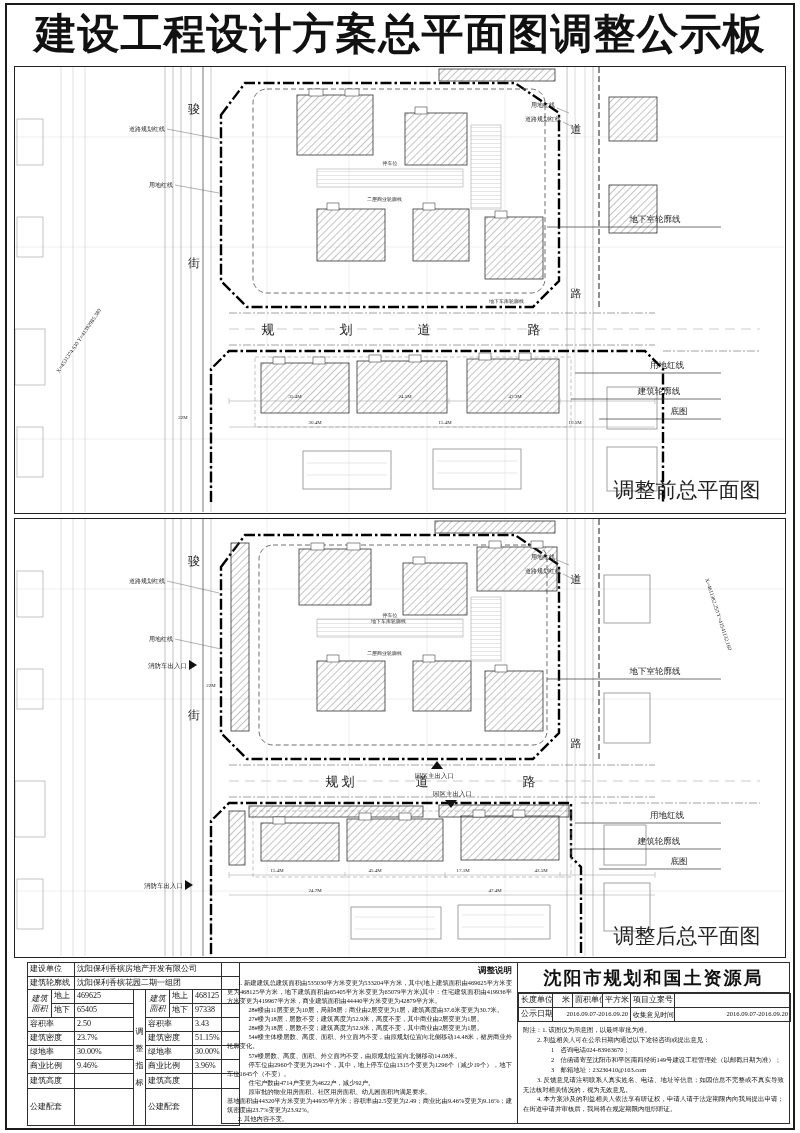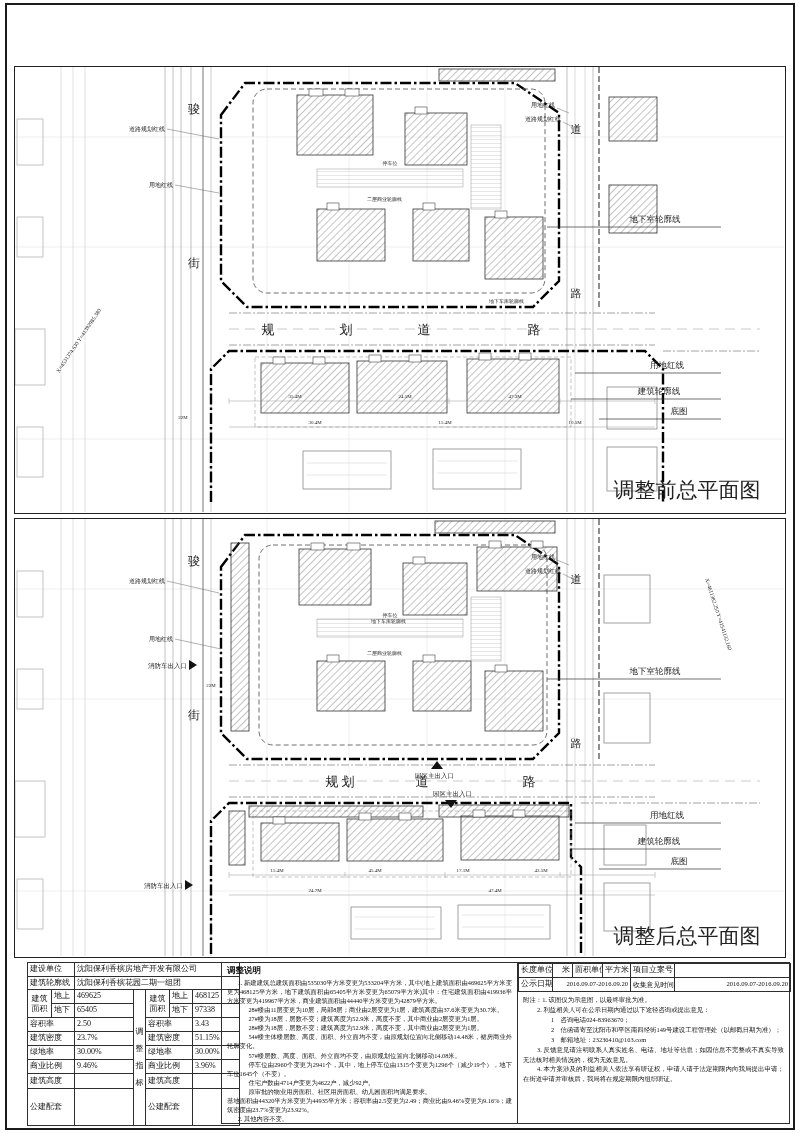--- a/index.html
+++ b/index.html
@@ -10,46 +10,47 @@
          letter-spacing:1px;white-space:nowrap;}
   .panel{position:absolute;left:14px;width:772px;border:1.5px solid #222;background:#fff;box-sizing:border-box;}
   #panel-before{top:66px;height:448px;}
   #panel-after{top:518px;height:440px;}
   svg text{font-family:"Liberation Serif","DejaVu Serif",serif;fill:#222;}
   .tblwrap{position:absolute;left:10px;top:962px;width:780px;height:162px;font-family:"Liberation Serif","DejaVu Serif",serif;}
   table.grid{border-collapse:collapse;table-layout:fixed;}
   table.grid td{border:1px solid #2e2e2e;font-size:8px;line-height:1.05;padding:0 2px;vertical-align:middle;
                 overflow:hidden;white-space:nowrap;}
   .t-left{position:absolute;left:17px;top:0;width:212px;}
-  .t-left td.stack{text-align:center;padding:0;}
+  .t-left td.stack{text-align:center;padding:0;font-style:italic;}
   .t-left td.stack span{display:block;line-height:1.15;}
   .t-left td.divider{text-align:center;padding:0;}
   .t-left td.divider span{display:block;line-height:1;margin:9px 0;}
   .adj-block{position:absolute;left:211px;top:0;width:297px;height:162px;border:1px solid #2e2e2e;
              box-sizing:border-box;padding:2px 5px 0 5px;}
-  .adj-title{text-align:left;font-size:8.5px;font-weight:bold;margin-bottom:1px;}
+  .adj-title{text-align:right;font-size:8.5px;font-weight:bold;margin-bottom:1px;}
   .ap{margin:0;font-size:6.3px;line-height:1.44;text-align:justify;text-indent:1.7em;}
   .ap.sub{text-indent:3.4em;}
   .ap.flat{text-indent:0;}
   .bur-block{position:absolute;left:507px;top:0;width:273px;height:162px;border:1px solid #2e2e2e;box-sizing:border-box;}
   .bur-title{height:29px;border-bottom:1px solid #2e2e2e;display:flex;align-items:center;justify-content:center;
              font-size:18px;font-weight:bold;letter-spacing:2px;}
   .t-bur{width:272px;text-align:right;}
   .t-bur td{height:13px;font-size:7.3px;}
   .t-bur td.dt{font-size:6.6px;}
   .bur-notes{padding:3px 5px;font-size:6.4px;line-height:1.55;}
   .bur-notes p{margin:0;text-align:justify;}
   .bn-i1{text-indent:14px;}
   .bn-i2{text-indent:28px;}
 </style>
 </head>
 <body>
 
 <div class="sheet">
   <div class="frame"></div>
+  <div class="title">建设工程设计方案总平面图调整公示板</div>
 
   <div class="panel" id="panel-before">
     <svg width="769" height="445" viewBox="0 0 769 445">
       <defs>
         <pattern id="bh" patternUnits="userSpaceOnUse" width="5" height="5" patternTransform="rotate(45)">
           <line x1="0" y1="0" x2="0" y2="5" stroke="#6a6a6a" stroke-width="0.8"></line>
         </pattern>
         <pattern id="bp" patternUnits="userSpaceOnUse" width="4" height="4">
           <line x1="0" y1="0" x2="4" y2="0" stroke="#9a9a9a" stroke-width="0.5"></line>
         </pattern>
@@ -483,20 +484,21 @@
       <p class="ap sub">54#楼主体楼层数、高度、面积、外立面均不变，由原规划位置向北侧移动14.48米，裙房商业外轮廓变化。</p>
       <p class="ap sub">57#楼层数、高度、面积、外立面均不变，由原规划位置向北侧移动14.08米。</p>
       <p class="ap sub">停车位由2960个变更为2941个，其中，地上停车位由1315个变更为1296个（减少19个），地下车位1645个（不变）。</p>
       <p class="ap sub">住宅户数由4714户变更为4622户，减少92户。</p>
       <p class="ap sub">原审批的物业用房面积、社区用房面积、幼儿园面积均满足要求。</p>
       <p class="ap flat">基地面积由44320平方米变更为44935平方米；容积率由2.5变更为2.49；商业比由9.46%变更为9.16%；建筑密度由23.7%变更为23.92%。</p>
       <p class="ap">2. 其他内容不变。</p>
     </div>
 
     <div class="bur-block">
+      <div class="bur-title">沈阳市规划和国土资源局</div>
       <table class="grid t-bur">
         <colgroup>
           <col style="width:34px">
             <col style="width:20px">
             <col style="width:30px">
           <col style="width:28px">
             <col style="width:44px">
             <col style="width:116px">
         </colgroup>
         <tbody>

